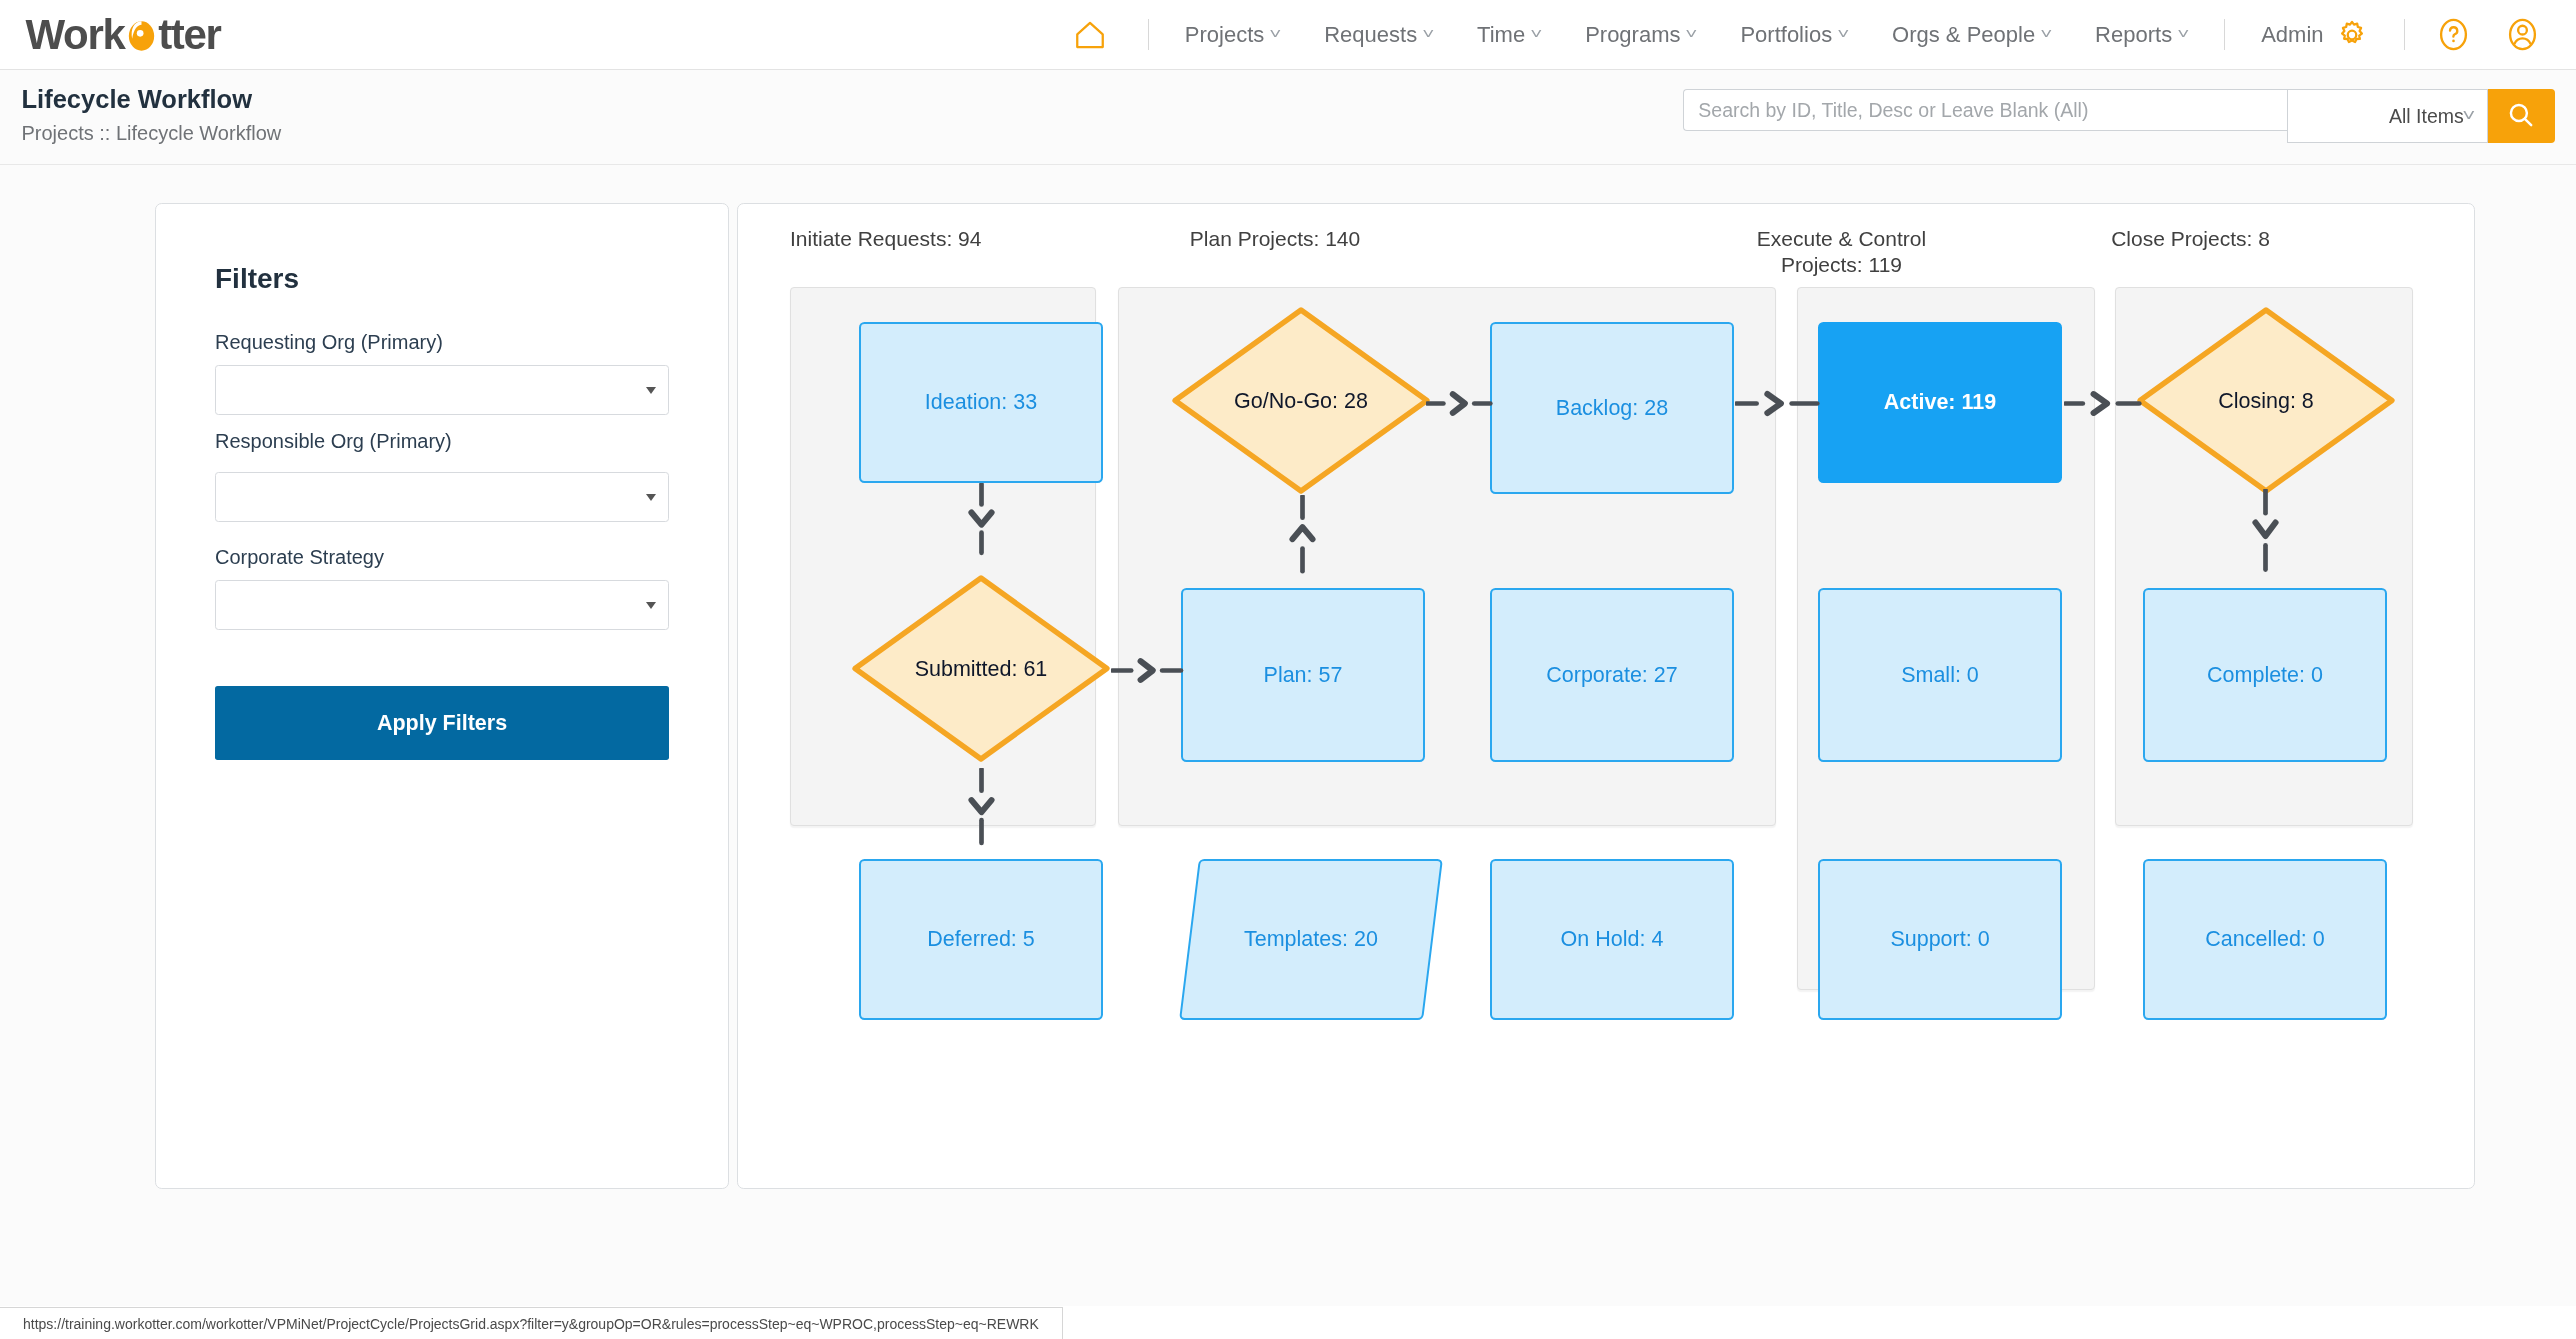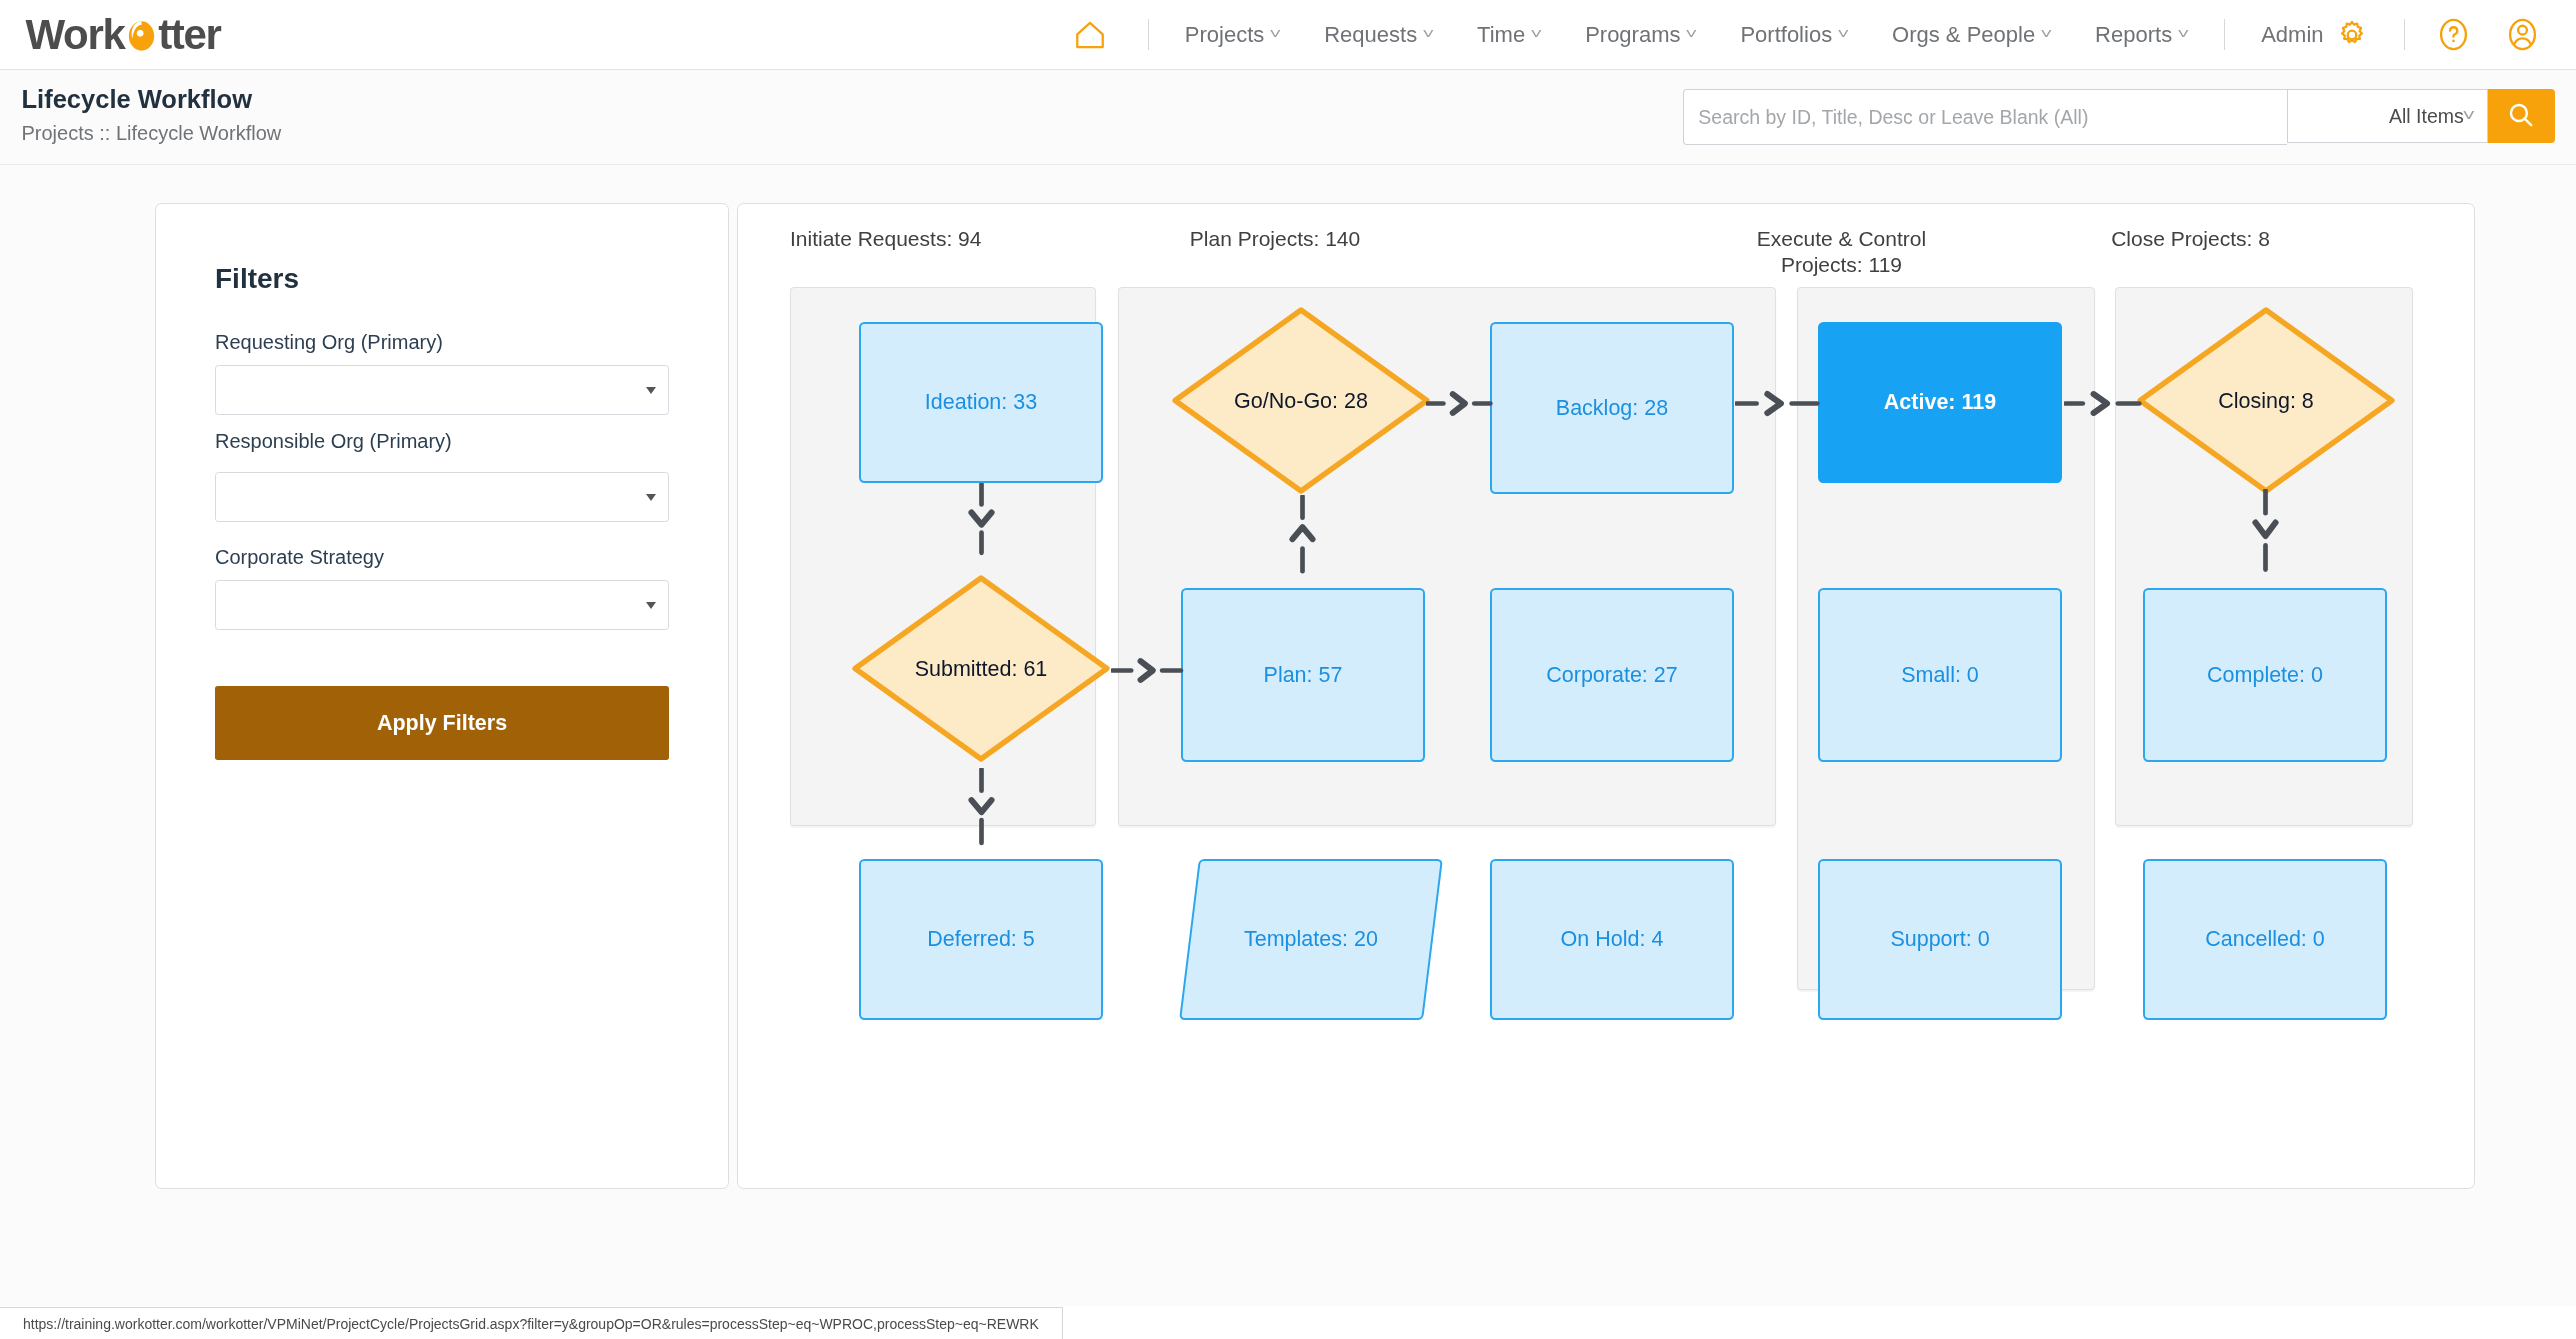--- a/index.html
+++ b/index.html
@@ -85,21 +85,21 @@
   .breadcrumb {
     position: absolute; left: 21.5px; top: 52px;
     font-size: 20px; color: #6f7276;
   }
 
   .searchwrap {
     position: absolute; right: 21.5px; top: 19px;
     display: flex; height: 54px;
   }
   .search-input {
-    width: 604px; height: 56px;
+    width: 604px; height: 42px;
     border: 0.7px solid #cfd3d7;
     border-right: none;
     border-radius: 4px 0 0 4px;
     background: #fff;
     padding: 0 14.8px;
     font-size: 19.5px;
     color: #3b3b3b;
     font-family: "Liberation Sans", sans-serif;
     outline: none;
   }
@@ -159,21 +159,21 @@
   }
   .f-select .tri {
     width: 0; height: 0;
     border-left: 5.4px solid transparent;
     border-right: 5.4px solid transparent;
     border-top: 7.4px solid #555;
   }
   .apply-btn {
     position: absolute; left: 59px; top: 482px;
     width: 454px; height: 74px;
-    background: #a16207;
+    background: #0369a1;
     border: none;
     border-radius: 2.7px;
     color: #ffffff;
     font-size: 21.5px;
     font-weight: 700;
     font-family: "Liberation Sans", sans-serif;
     cursor: pointer;
   }
 
   

